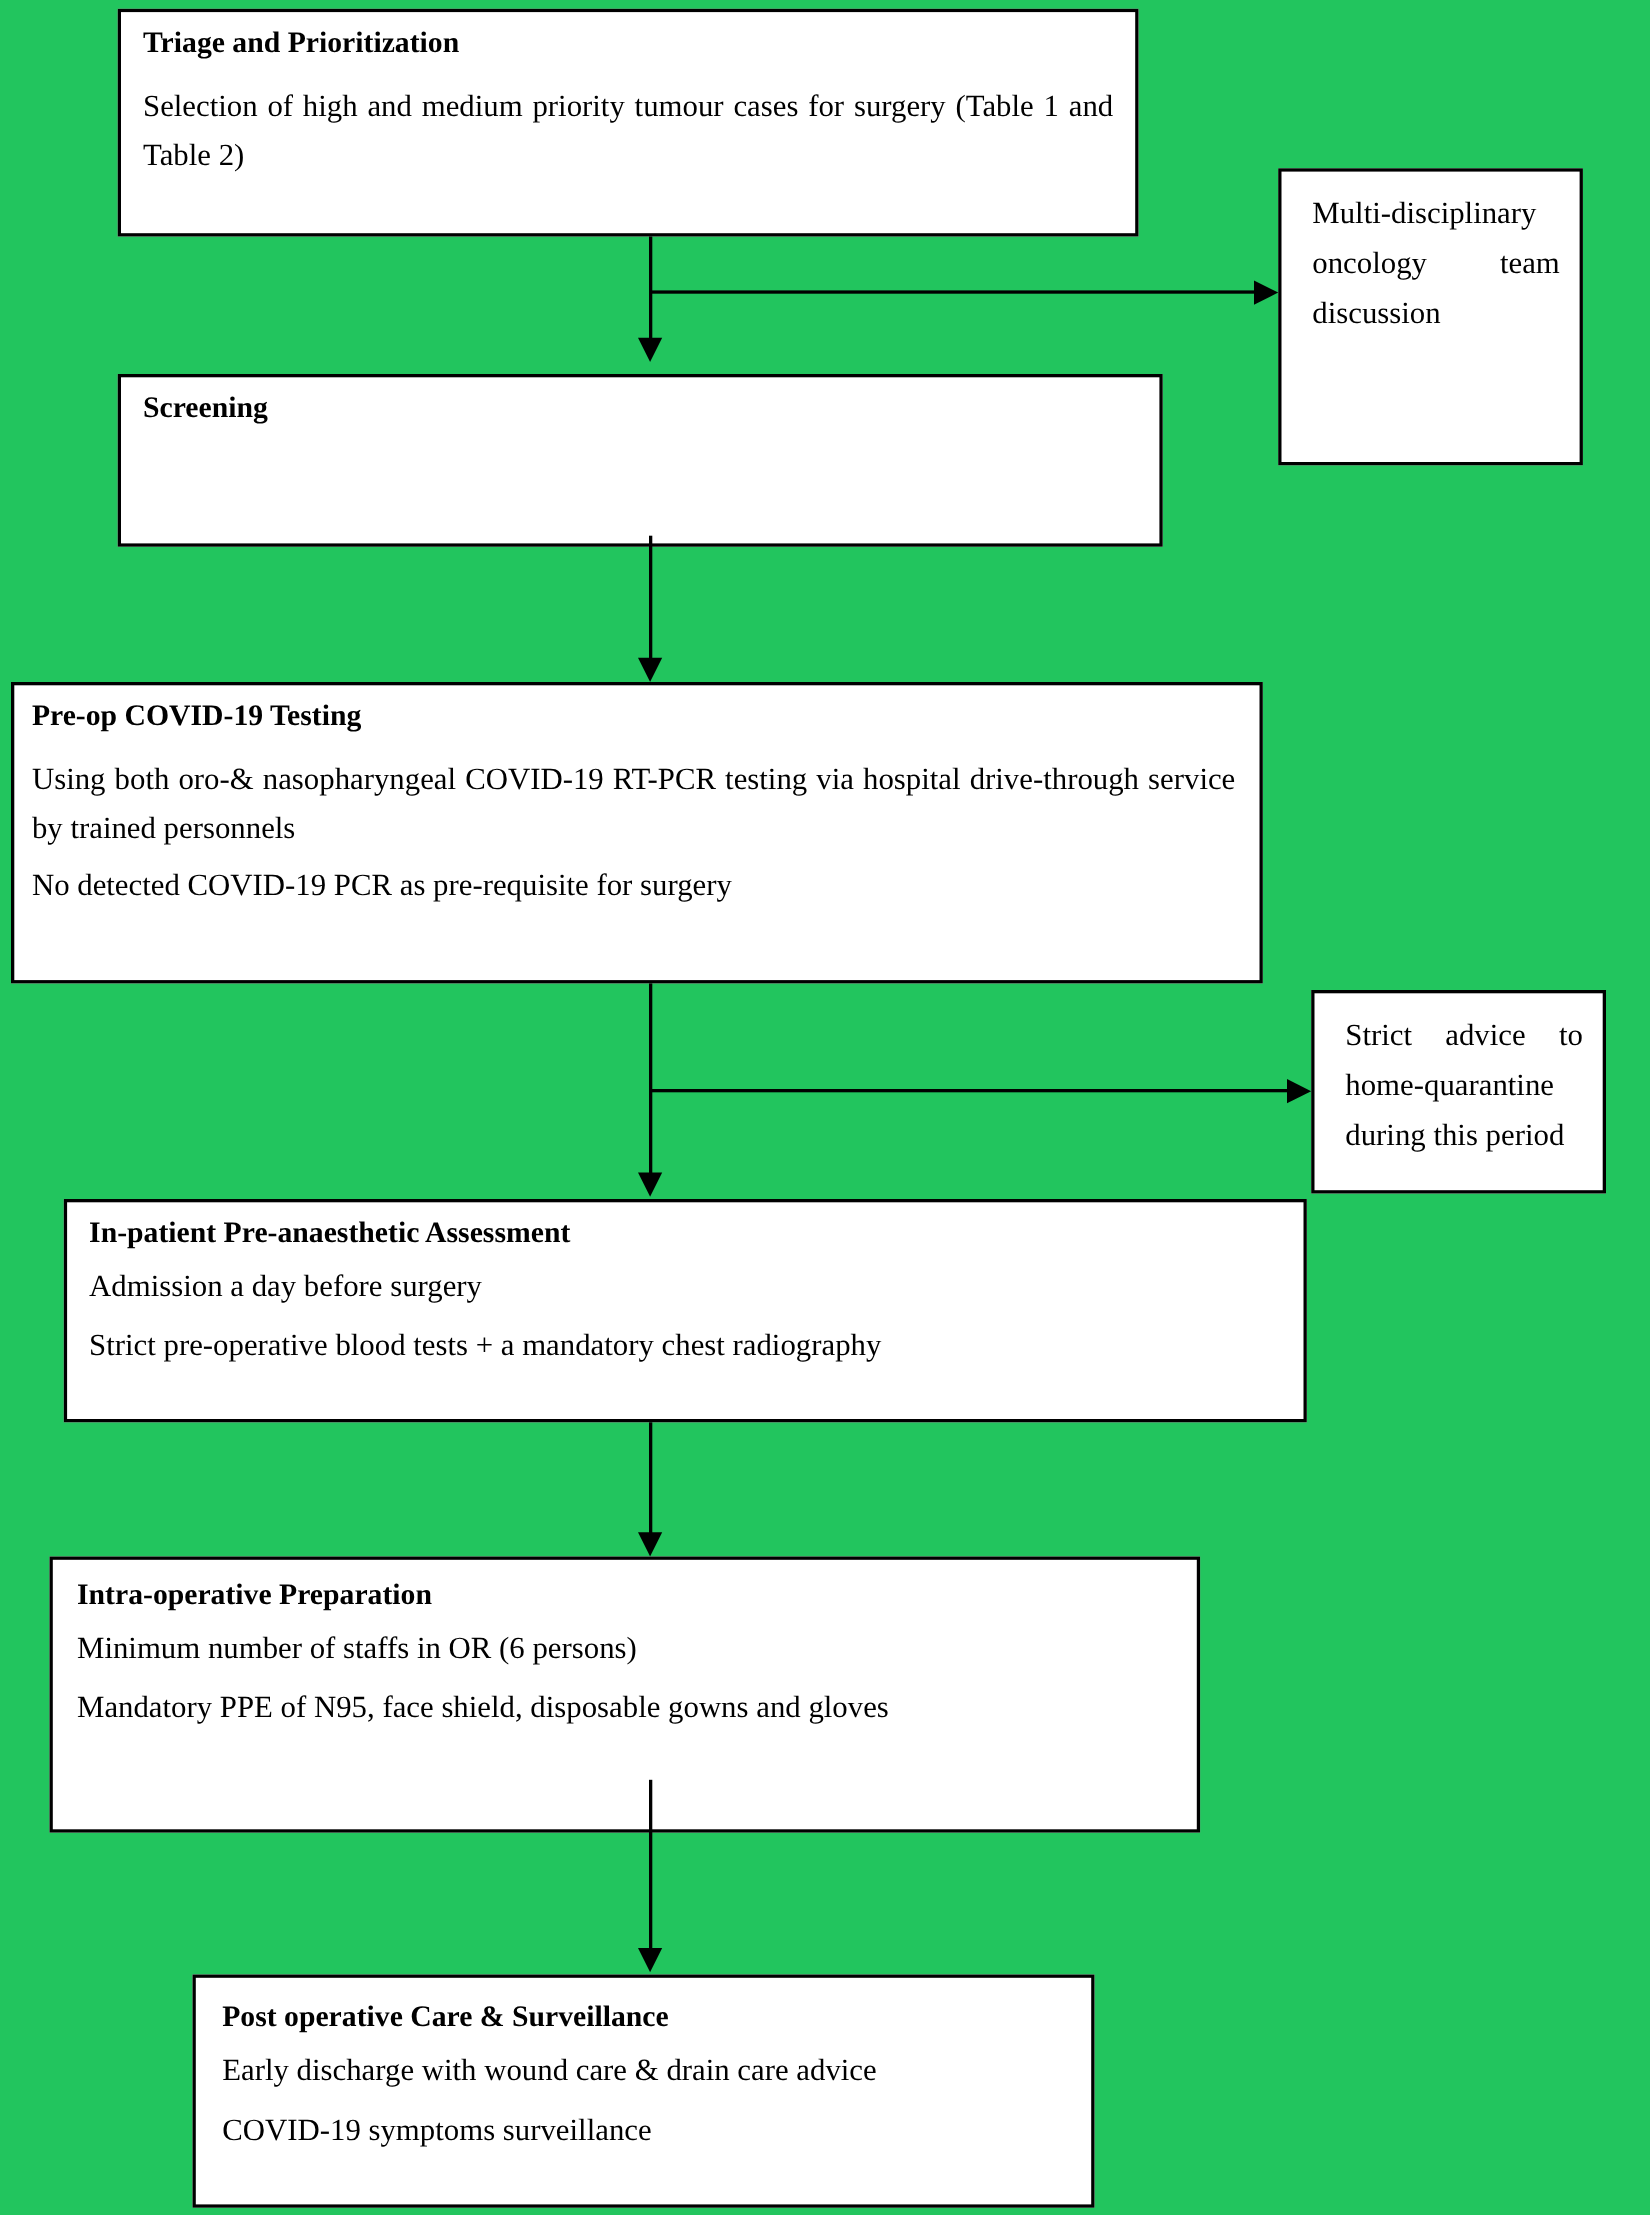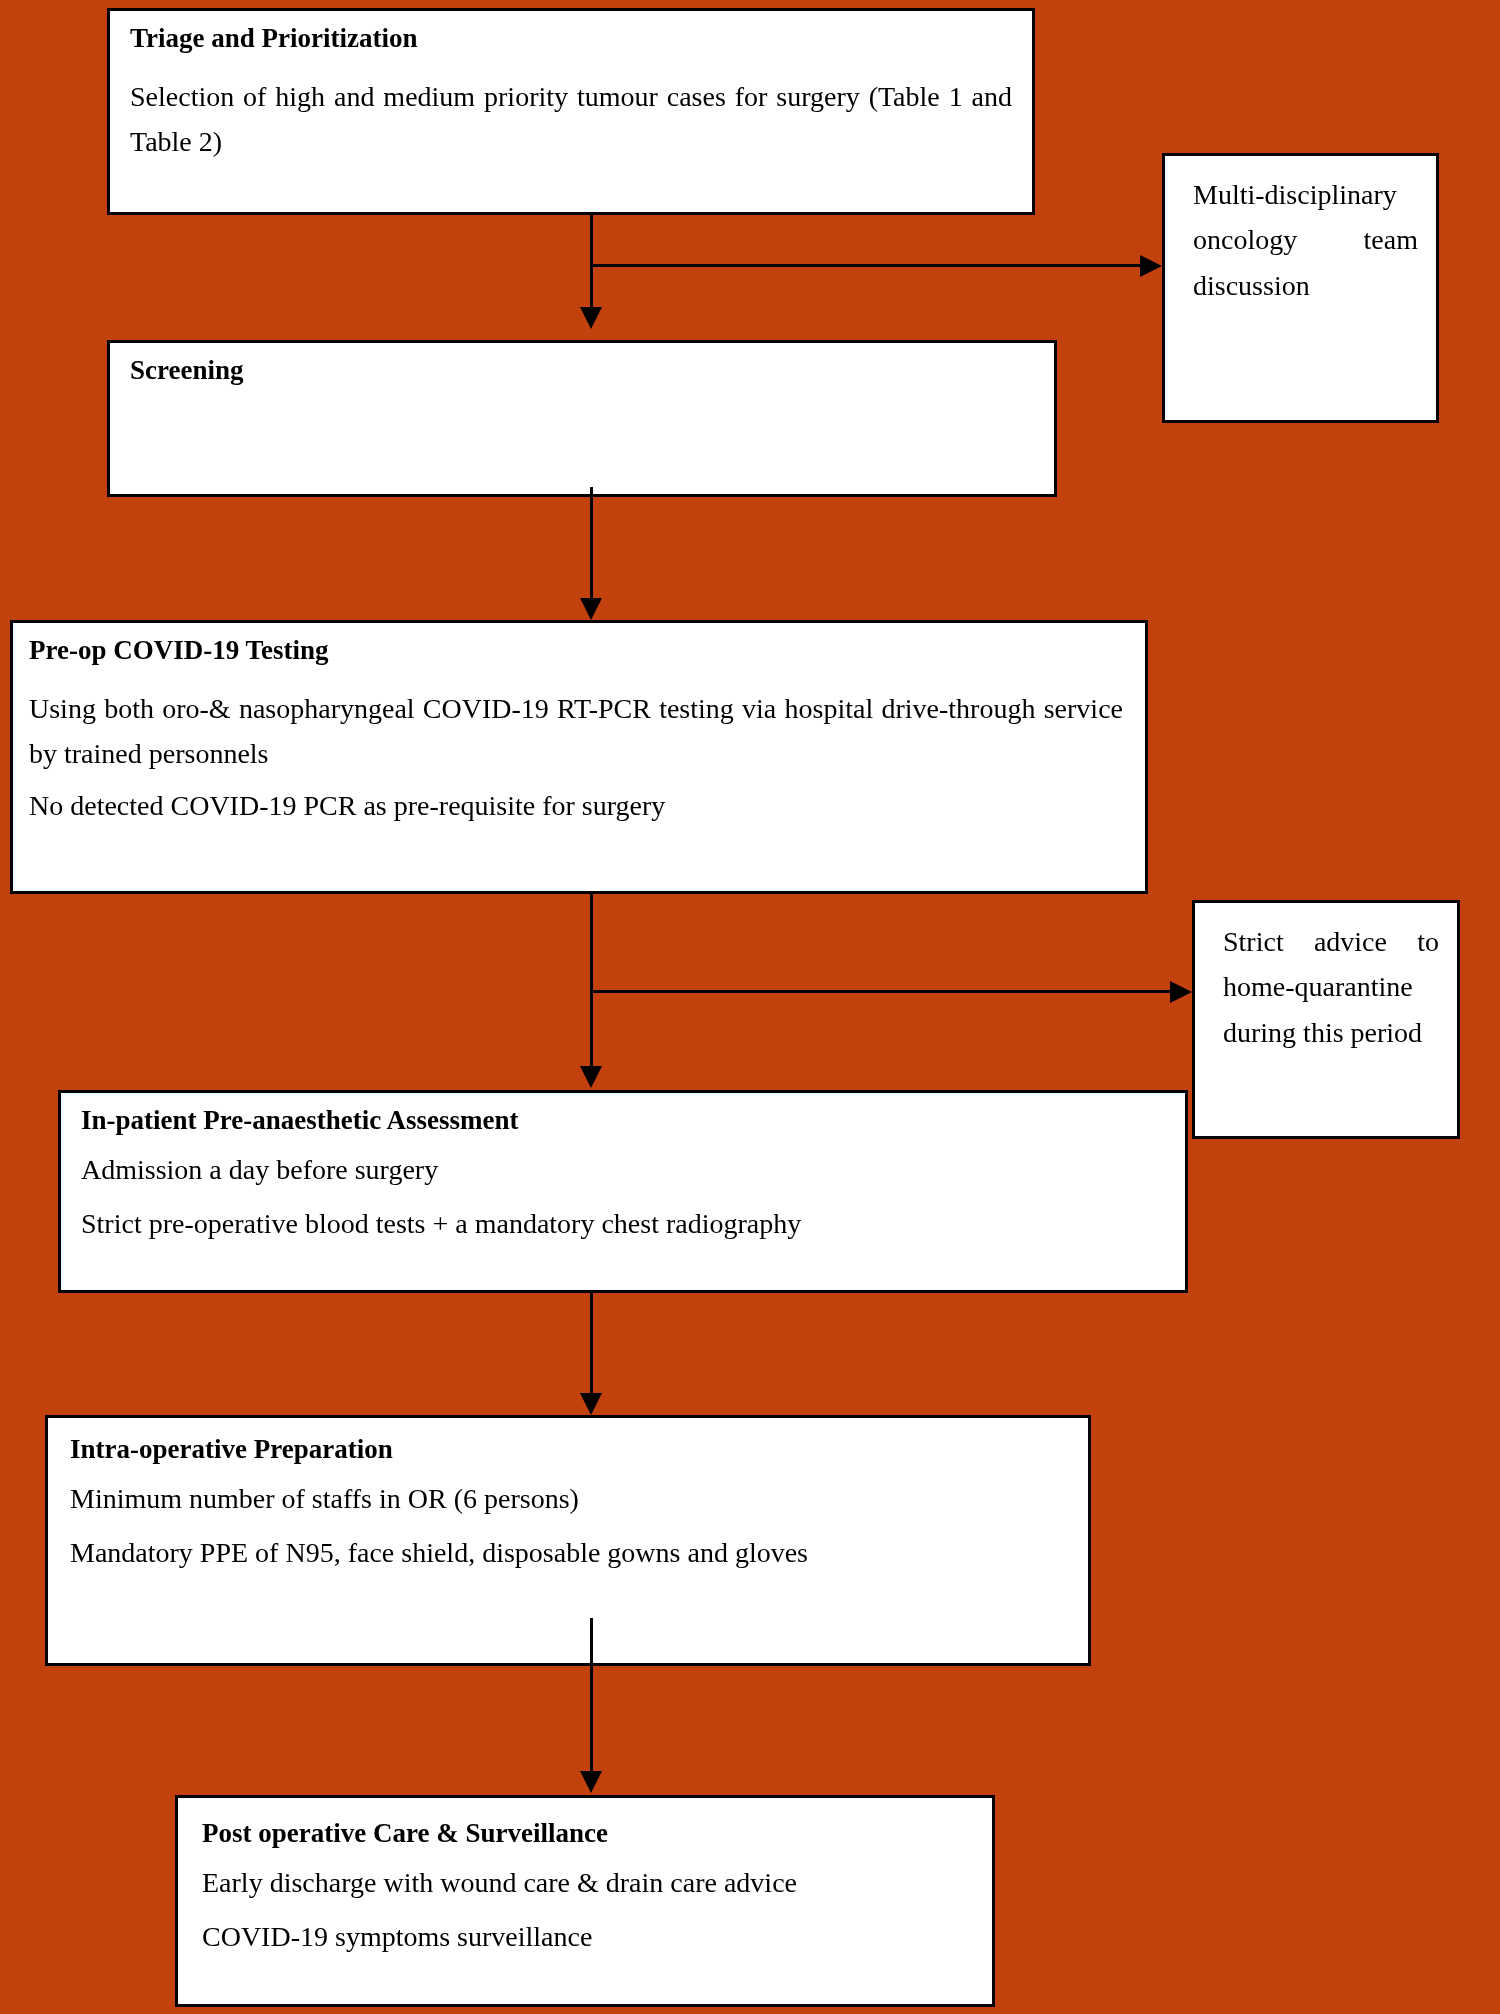--- a/index.html
+++ b/index.html
@@ -8,21 +8,21 @@
     background: #ffffff;
   }
   body {
     font-family: "Liberation Serif", "DejaVu Serif", serif;
     color: #000000;
   }
   #canvas {
     position: relative;
     width: 1500px;
     height: 2014px;
-    background: #c2410c;
+    background: #22c55e;
     overflow: hidden;
   }
   .node {
     position: absolute;
     box-sizing: border-box;
     border: 3px solid #000000;
     background: #ffffff;
   }
   .node-inner {
     padding: 14px 20px 10px 20px;
@@ -109,21 +109,21 @@
   </div>
 
   <div class="node" style="left:10px; top:620px; width:1138px; height:274px;">
     <div class="node-inner" style="padding:14px 22px 10px 16px;">
       <div class="title">Pre-op COVID-19 Testing</div>
       <div class="justified-block" style="margin-bottom:6px;">Using both oro-&amp; nasopharyngeal COVID-19 RT-PCR testing via hospital drive-through service by trained personnels</div>
       <div class="justified-block" style="text-align-last:left;">No detected COVID-19 PCR as pre-requisite for surgery</div>
     </div>
   </div>
 
-  <div class="node side" style="left:1192px; top:900px; width:268px; height:239px;">
+  <div class="node side" style="left:1192px; top:900px; width:268px; height:185px;">
     <div class="node-inner">
       <div class="side-text">Strict advice to home-quarantine during this period</div>
     </div>
   </div>
 
   <div class="node" style="left:58px; top:1090px; width:1130px; height:203px;">
     <div class="node-inner">
       <div class="title">In-patient Pre-anaesthetic Assessment</div>
       <div class="line">Admission a day before surgery</div>
       <div class="line">Strict pre-operative blood tests + a mandatory chest radiography</div>

